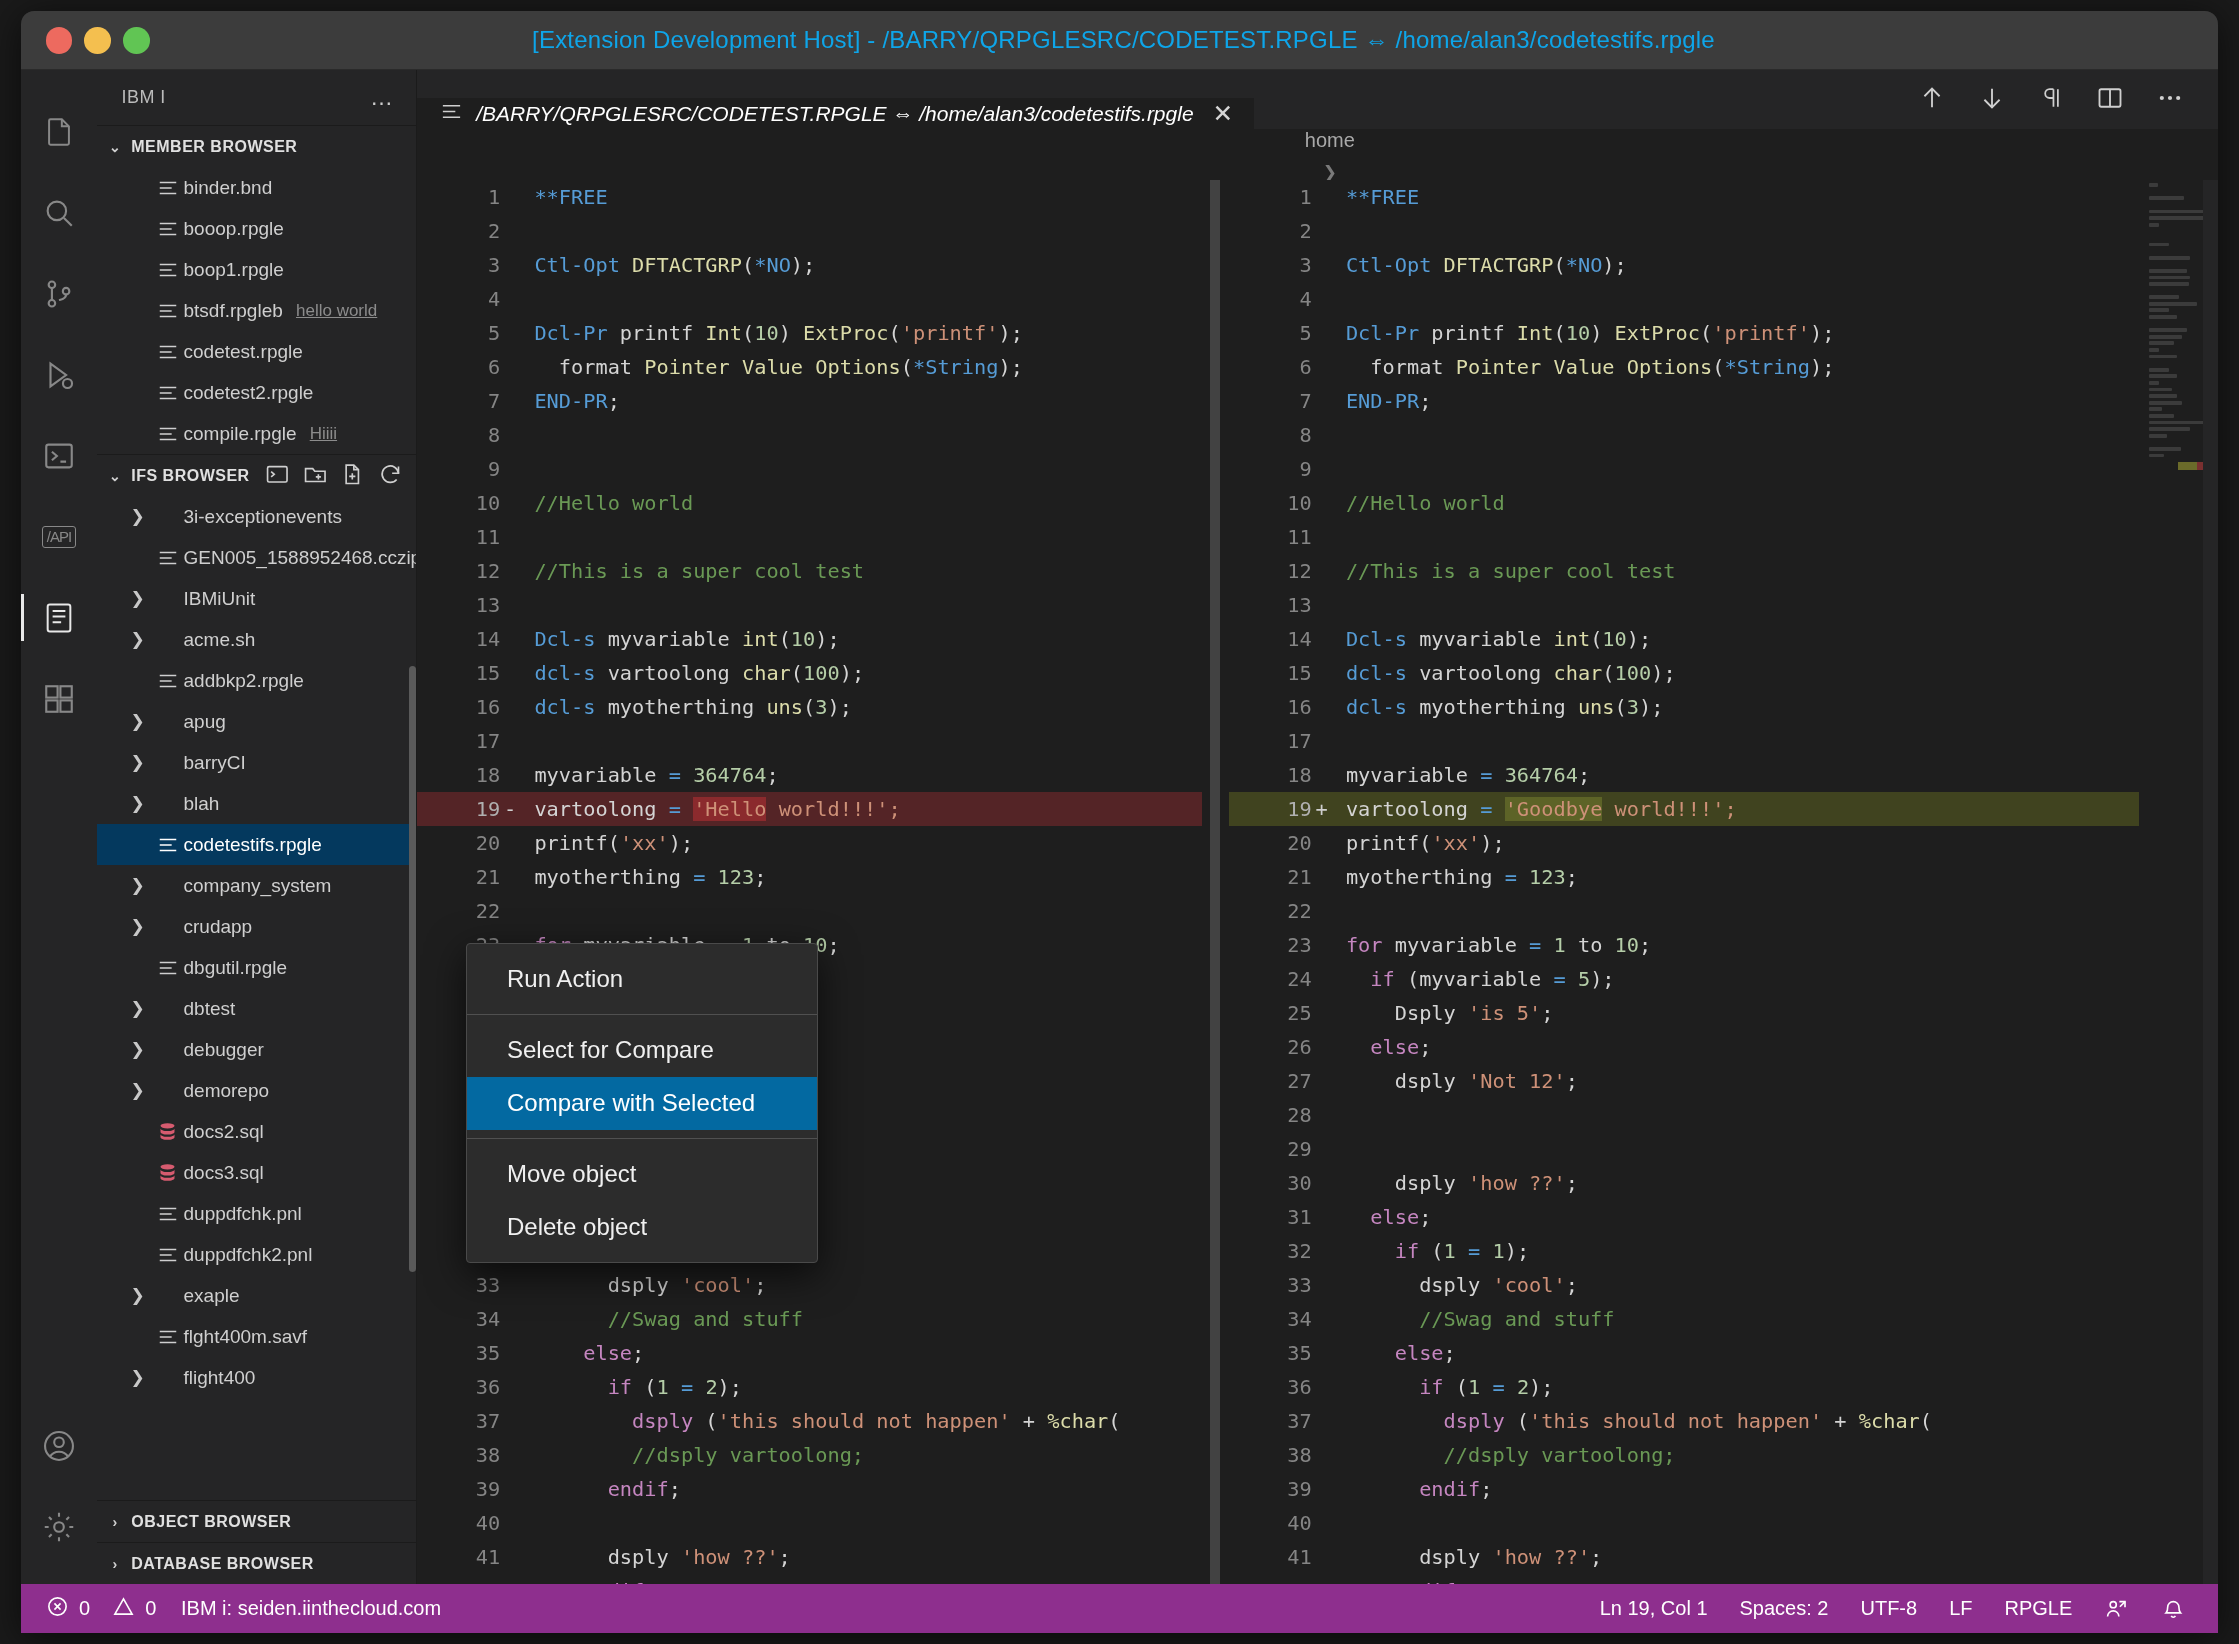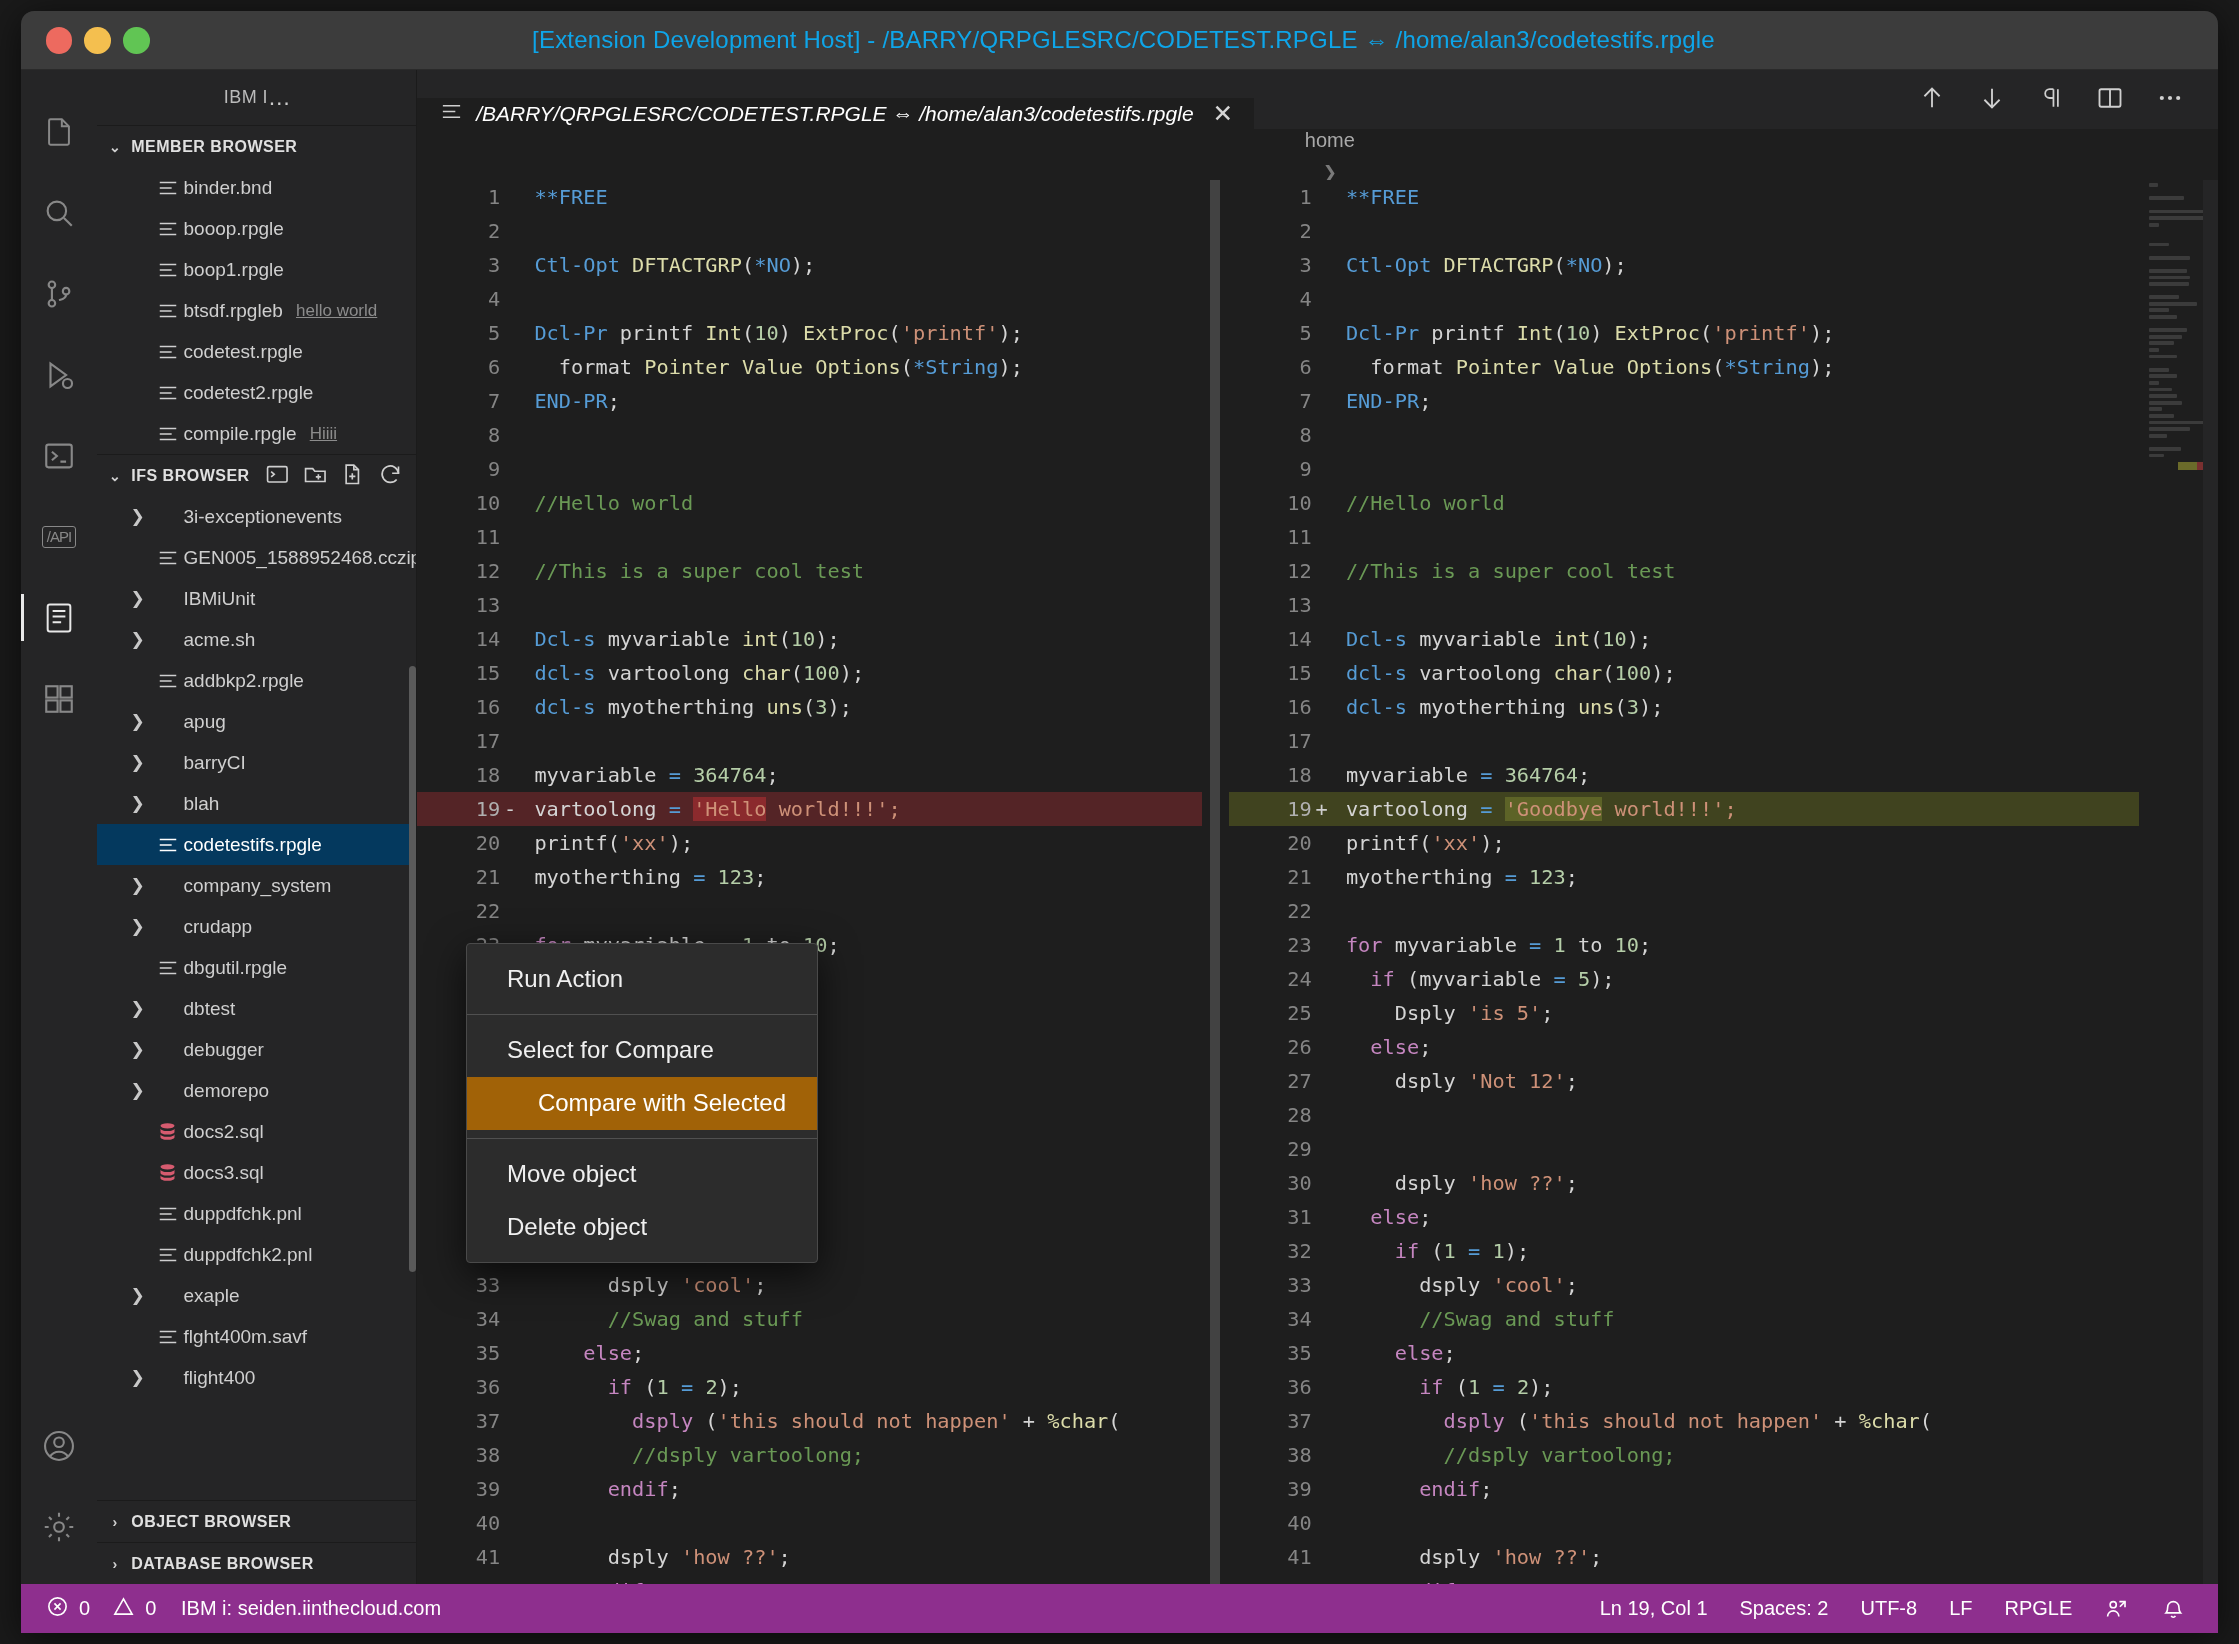--- a/index.html
+++ b/index.html
@@ -63,21 +63,21 @@
     letter-spacing: -0.9px;
   }
 
   
   .sidebar {
     width: 320px; flex: 0 0 320px; background: #252526;
     display: flex; flex-direction: column; position: relative;
     border-right: 0.9px solid #1b1b1b;
   }
   .sidebar-title {
-    height: 55px; display: flex; align-items: center; justify-content: center;
+    height: 55px; display: flex; align-items: center; justify-content: space-between;
     padding: 0 21px 0 24.6px; color: #bbbbbb; font-size: 18px; letter-spacing: 0.4px;
   }
   .sb-dots { color: #cccccc; font-size: 23px; letter-spacing: 1.9px; line-height: 1; }
 
   .section-header {
     display: flex; align-items: center; gap: 5.7px;
     height: 42px; padding-left: 7.6px; padding-right: 13.2px;
     color: #e0e0e0; font-size: 16px; font-weight: bold; letter-spacing: 0.5px;
     background: #252526; border-top: 0.9px solid #1b1b1b;
     flex: 0 0 auto;
@@ -167,21 +167,21 @@
   .ctxmenu {
     position: absolute; left: 445px; top: 932px; width: 352px;
     background: #2c2c2c; border: 0.9px solid #4a4a4a; border-radius: 4px;
     box-shadow: 0 11.4px 38px rgba(0,0,0,.65); padding: 8.5px 0;
     z-index: 50;
   }
   .ctxitem {
     height: 53px; display: flex; align-items: center; padding-left: 40px;
     color: #f0f0f0; font-size: 24px;
   }
-  .ctxitem.sel { background: #a16207; color: #ffffff; justify-content: center; }
+  .ctxitem.sel { background: #0369a1; color: #ffffff; }
   .ctxsep { height: 0.9px; background: #505050; margin: 8.5px 0; }
 
   
   .statusbar {
     height: 49px; background: #8e2f8e; display: flex; align-items: center;
     color: #ffffff; font-size: 20px; padding: 0 9.5px 0 24.6px;
   }
   .sb-left { display: flex; align-items: center; gap: 24.6px; }
   .sb-group { display: flex; align-items: center; gap: 10.4px; }
   .sb-right { margin-left: auto; display: flex; align-items: center; gap: 32px; padding-right: 23px; }

